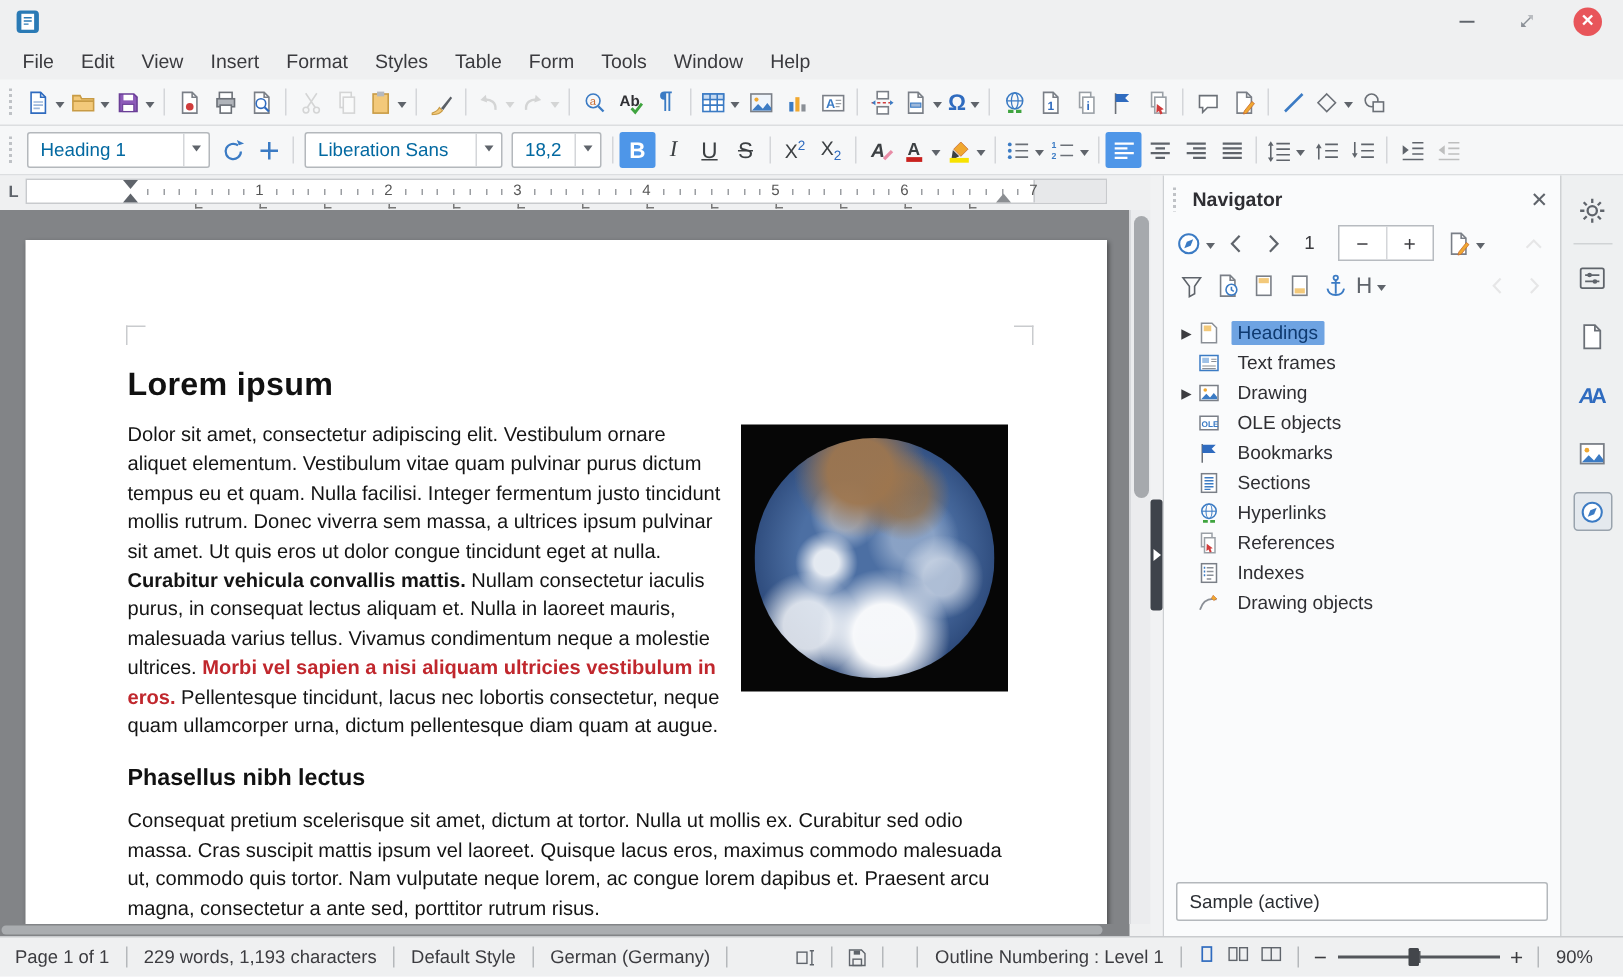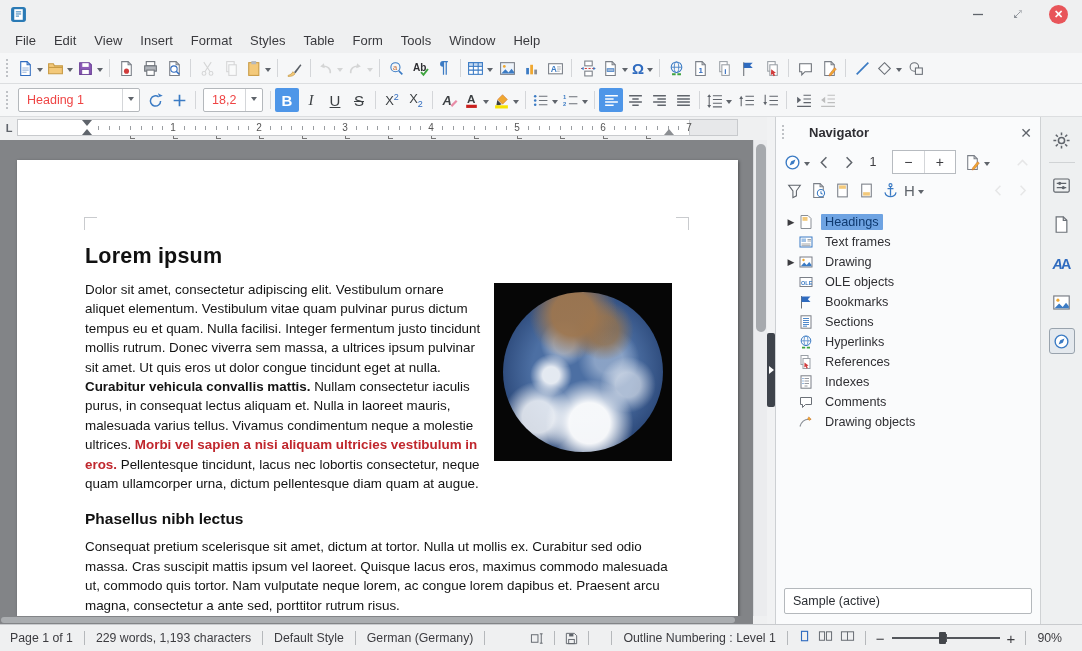--- a/index.html
+++ b/index.html
@@ -30,21 +30,21 @@
 .dis .dd{border-top-color:#9aa0a6}
 .g{font-weight:bold;font-size:14px;color:#3c4043;line-height:1}
 .act .g{color:#fff}
 .gB{font-size:15px;font-weight:800}
 .gI{font-style:italic;font-family:"Liberation Serif",serif;font-size:15px;font-weight:normal}
 .gU{text-decoration:underline}
 .gS{text-decoration:line-through}
 .fx{font-size:13px;font-weight:normal;color:#3c4043}
 .fx sup,.fx sub{font-size:9px;color:#2f6bbf}
 .combo{height:24px;background:#fff;border:1px solid #b4b8bc;border-radius:2px;display:flex;align-items:center;flex:none;margin:0 3px}
-.combo .cval{padding:0 8px;font-size:12.5px;color:#ef4444;flex:1;white-space:nowrap}
+.combo .cval{padding:0 8px;font-size:12.5px;color:#0369a1;flex:1;white-space:nowrap}
 .combo .cbtn{width:17px;height:100%;border-left:1px solid #d4d6d9;display:flex;align-items:center;justify-content:center}
 .combo .dd{margin:0}
 
 .main{flex:1;display:flex;min-height:0}
 .docpane{width:767px;position:relative;flex:none}
 
 .ruler{position:absolute;left:0;top:0;right:0;height:23px;background:#eff0f1}
 .tabsel{position:absolute;left:2px;top:3px;width:14px;height:16px;color:#5f646b;font-size:11px;font-weight:bold;line-height:16px;text-align:center}
 .rband{position:absolute;left:17px;width:721px;top:2px;height:17px;background:#fff;border:1px solid #c8cacd}
 .rmargin{position:absolute;right:0;top:0;bottom:0;width:48px;background:#e7e8ea;border-left:1px solid #c8cacd}
@@ -83,21 +83,21 @@
 .hscroll{position:absolute;left:0;right:14px;bottom:0;height:8px;background:#828487}
 .hthumb{position:absolute;left:1px;top:1px;width:734px;height:6px;background:#aaadb0;border-radius:3px}
 
 .splitter{width:8px;background:#f1f2f3;position:relative;flex:none}
 .sphandle{position:absolute;left:0;top:216px;width:8px;height:74px;background:#3e434b;border-radius:2px;display:flex;align-items:center;justify-content:center}
 .sphandle i{width:0;height:0;border:4px solid transparent;border-left:5px solid #fff;margin-left:4px}
 
 .navigator{width:265px;background:#fafbfc;border-left:1px solid #cdd0d3;display:flex;flex-direction:column;flex:none}
 .navhead{height:31px;display:flex;align-items:center;padding:0 8px 0 4px;flex:none}
 .navhead .grip{height:16px}
-.navtitle{font-weight:bold;font-size:13px;color:#2e2e33;margin-left:18px}
+.navtitle{font-weight:bold;font-size:13px;color:#2e2e33;margin-left:4px}
 .navclose{margin-left:auto;color:#5f646b;font-size:14px;line-height:1}
 .navtb{display:flex;align-items:center;height:28px;padding:0 6px;flex:none}
 .navtb .tbtn{height:24px}
 .spinbox{width:64px;height:24px;background:#fff;border:1px solid #b7bbc0;display:flex;margin:0 6px;flex:none}
 .spinbox span{flex:1;text-align:center;font-size:14px;color:#3c3c40;line-height:22px}
 .spinbox span:first-child{border-right:1px solid #d4d6d9}
 .pglabel{font-size:12.5px;color:#3c3c40;margin:0 8px;min-width:10px;text-align:center}
 .mlauto{margin-left:auto}
 
 .tree{flex:1;padding-top:8px;overflow:hidden}
@@ -477,20 +477,26 @@
           <path d="M12.8 8.5a4.8 4.8 0 1 1-1.8-3.8" stroke="#3b7bc4" stroke-width="1.4"></path>
           <path d="M10.3 1.2l1.2 3.4 3.3-1.1z" fill="#3b7bc4" stroke="none"></path>
         </svg>
       </span>
     <span class="tbtn">
         <svg width="17" height="17" viewBox="0 0 16 16" xmlns="http://www.w3.org/2000/svg" fill="none" stroke-width="1">
           <path d="M8 2.5v11M2.5 8h11" stroke="#3b7bc4" stroke-width="1.6"></path>
         </svg>
       </span>
     <span class="sep"></span>
+    <span class="combo" style="width:132px">
+      <span class="cval">Liberation Sans</span>
+      <span class="cbtn">
+          <i class="dd"></i>
+        </span>
+    </span>
     <span class="combo" style="width:60px">
       <span class="cval">18,2</span>
       <span class="cbtn">
           <i class="dd"></i>
         </span>
     </span>
     <span class="sep"></span>
     <span id="tb-format" style="display:flex;align-items:center">
         <span class="tbtn act">
           <span style="display: flex;">
@@ -971,29 +977,20 @@
                 <path d="M6.5 4.5h4.5M6.5 7h4.5M6.5 9.5h4.5M6.5 12h3" stroke="#8a8f96" stroke-width=".9"></path>
                 <path d="M4.5 4.5h1M4.5 7h1M4.5 9.5h1" stroke="#3b7bc4" stroke-width="1.2"></path>
               </svg>
             </span>
             <span class="tlabel">Indexes</span>
           </div>
           <div class="trow">
             <span class="texp"></span>
             <span class="tico">
               <svg width="16" height="16" viewBox="0 0 16 16" xmlns="http://www.w3.org/2000/svg" fill="none" stroke-width="1">
-                <path d="M2.5 3.5h11v7h-6l-3 3v-3h-2z" fill="#fff" stroke="#6b7077"></path>
-              </svg>
-            </span>
-            <span class="tlabel">Comments</span>
-          </div>
-          <div class="trow">
-            <span class="texp"></span>
-            <span class="tico">
-              <svg width="16" height="16" viewBox="0 0 16 16" xmlns="http://www.w3.org/2000/svg" fill="none" stroke-width="1">
                 <path d="M2 12.5C3.8 6.5 7.5 4.5 13 5.5" stroke="#8a8f96" stroke-width="1.2"></path>
                 <path d="M10.8 2.8l2.4 2.4-2 1.2-1.6-1.6z" fill="#f0a830" stroke="#c8692f" stroke-width=".4"></path>
               </svg>
             </span>
             <span class="tlabel">Drawing objects</span>
           </div>
         </div>
       <div class="navfoot">
         <div class="docselect">
           <span>Sample (active)</span>

